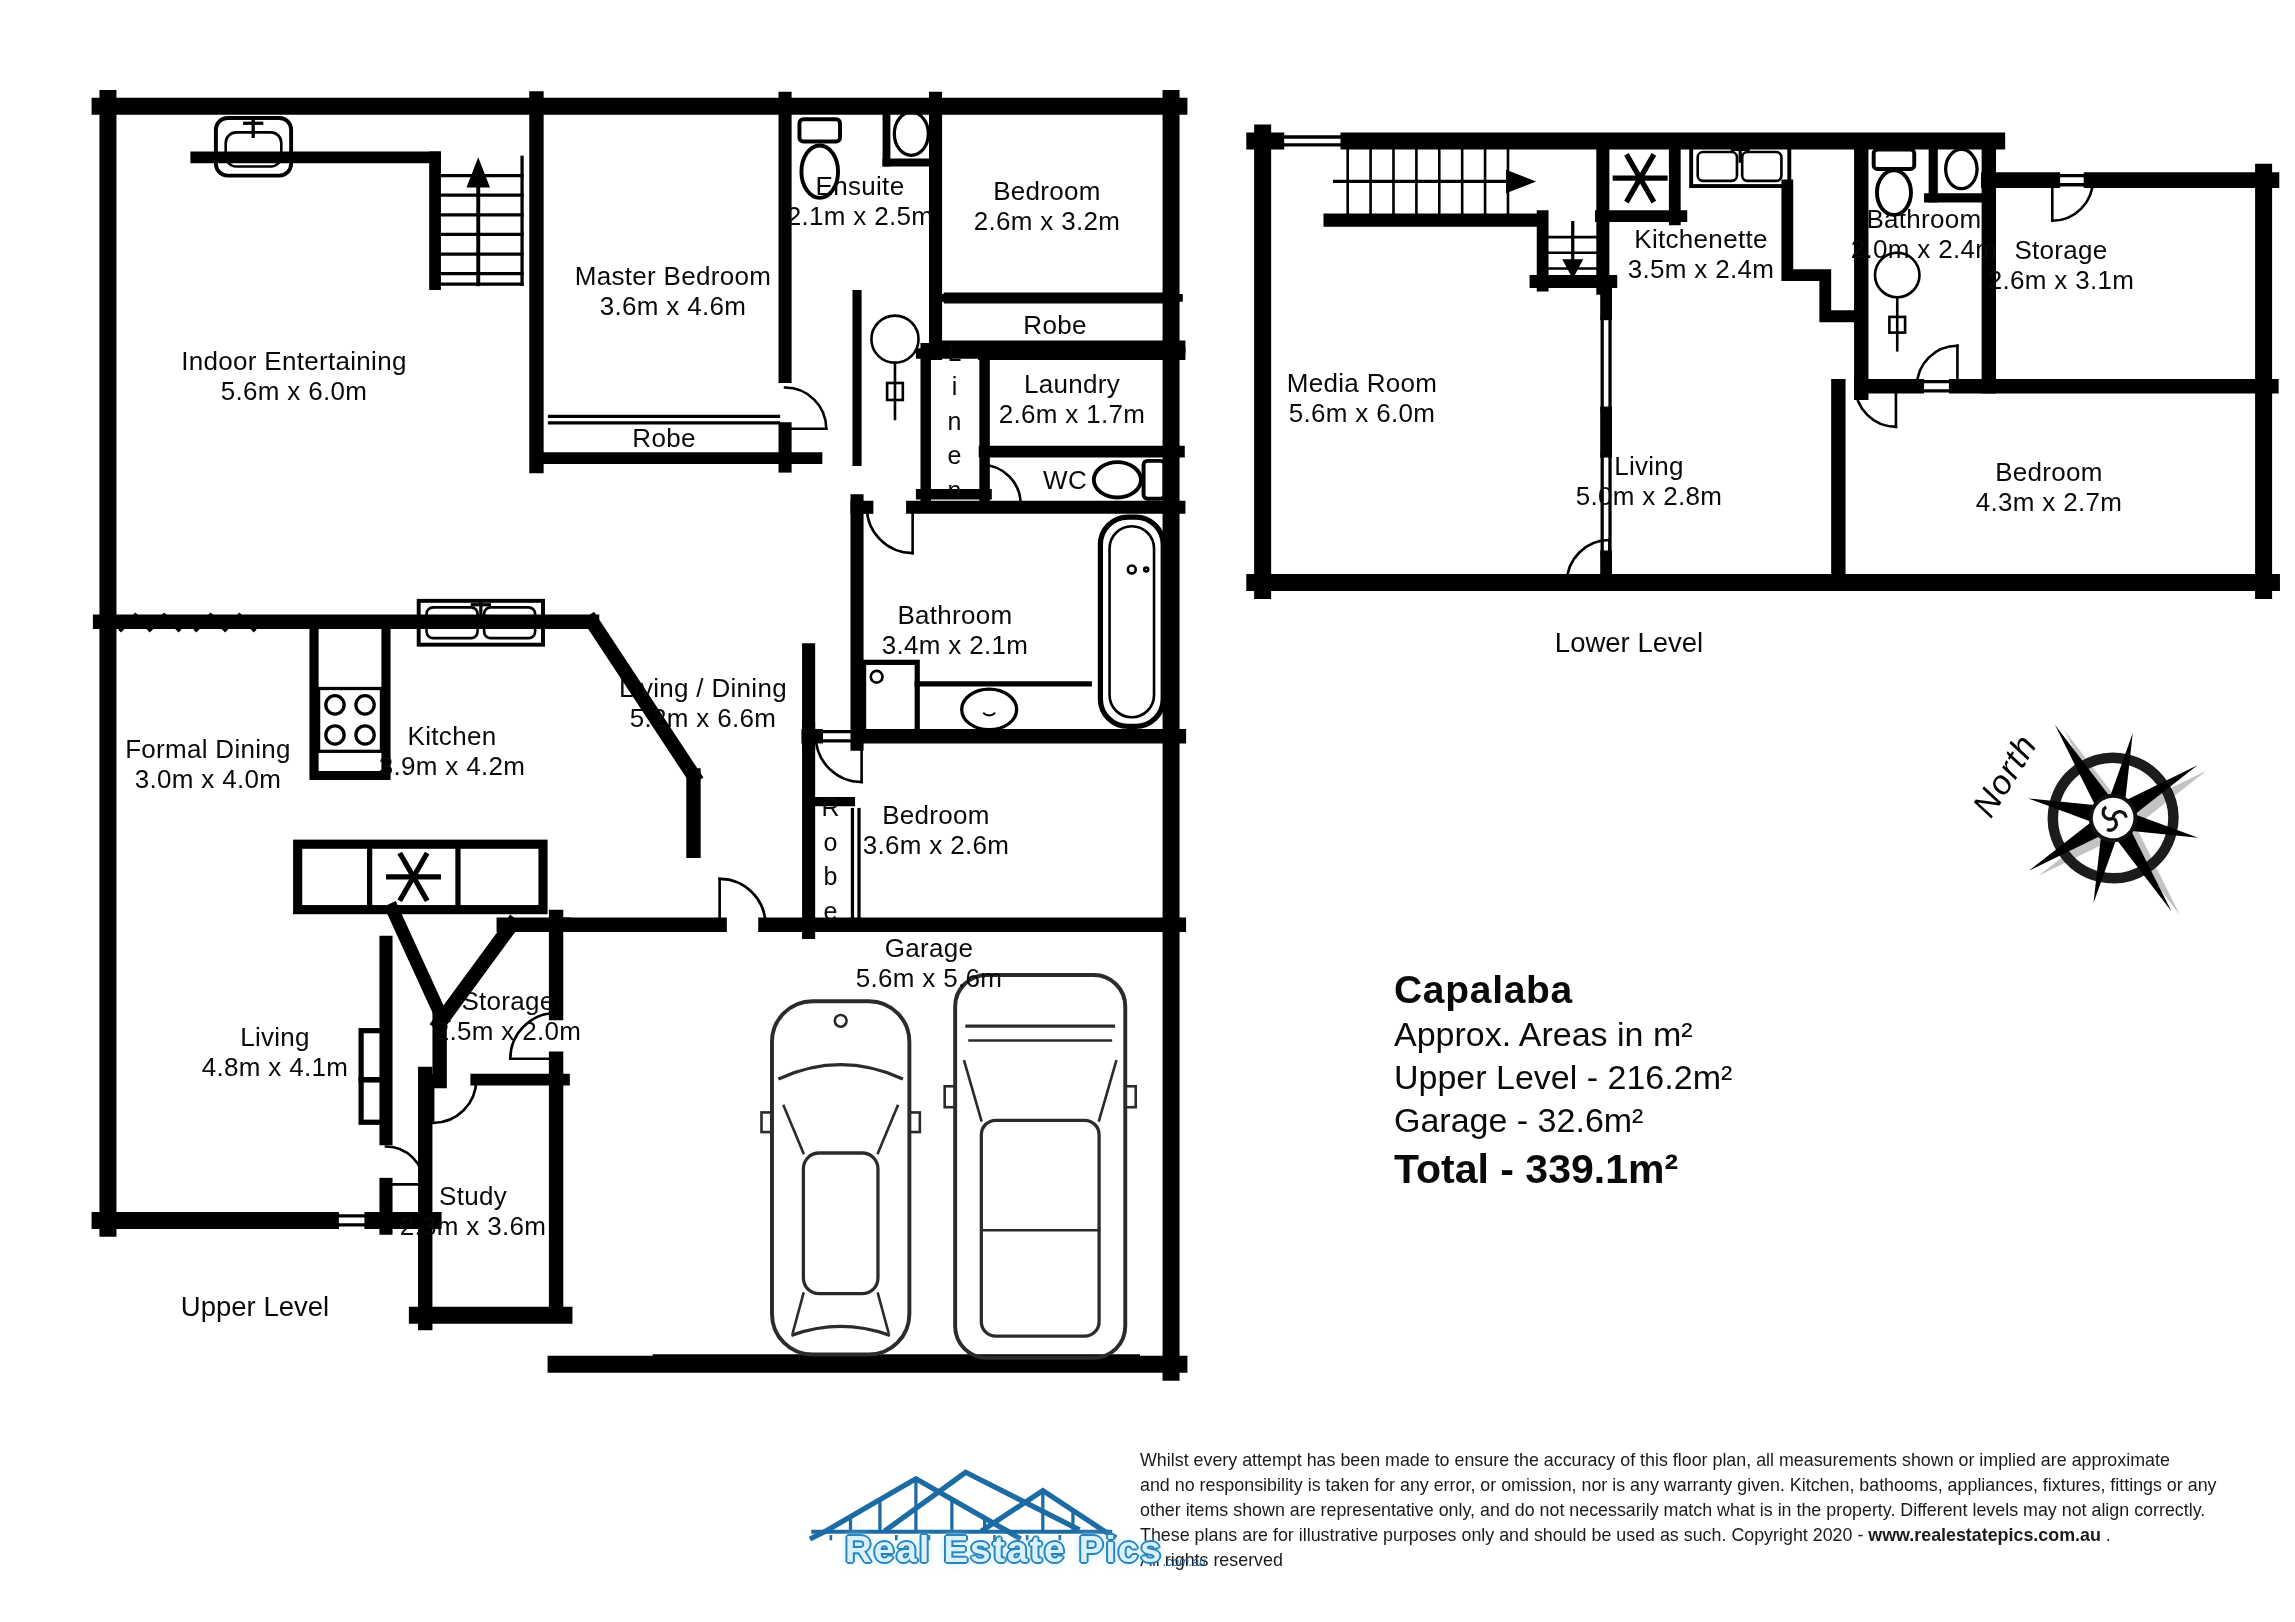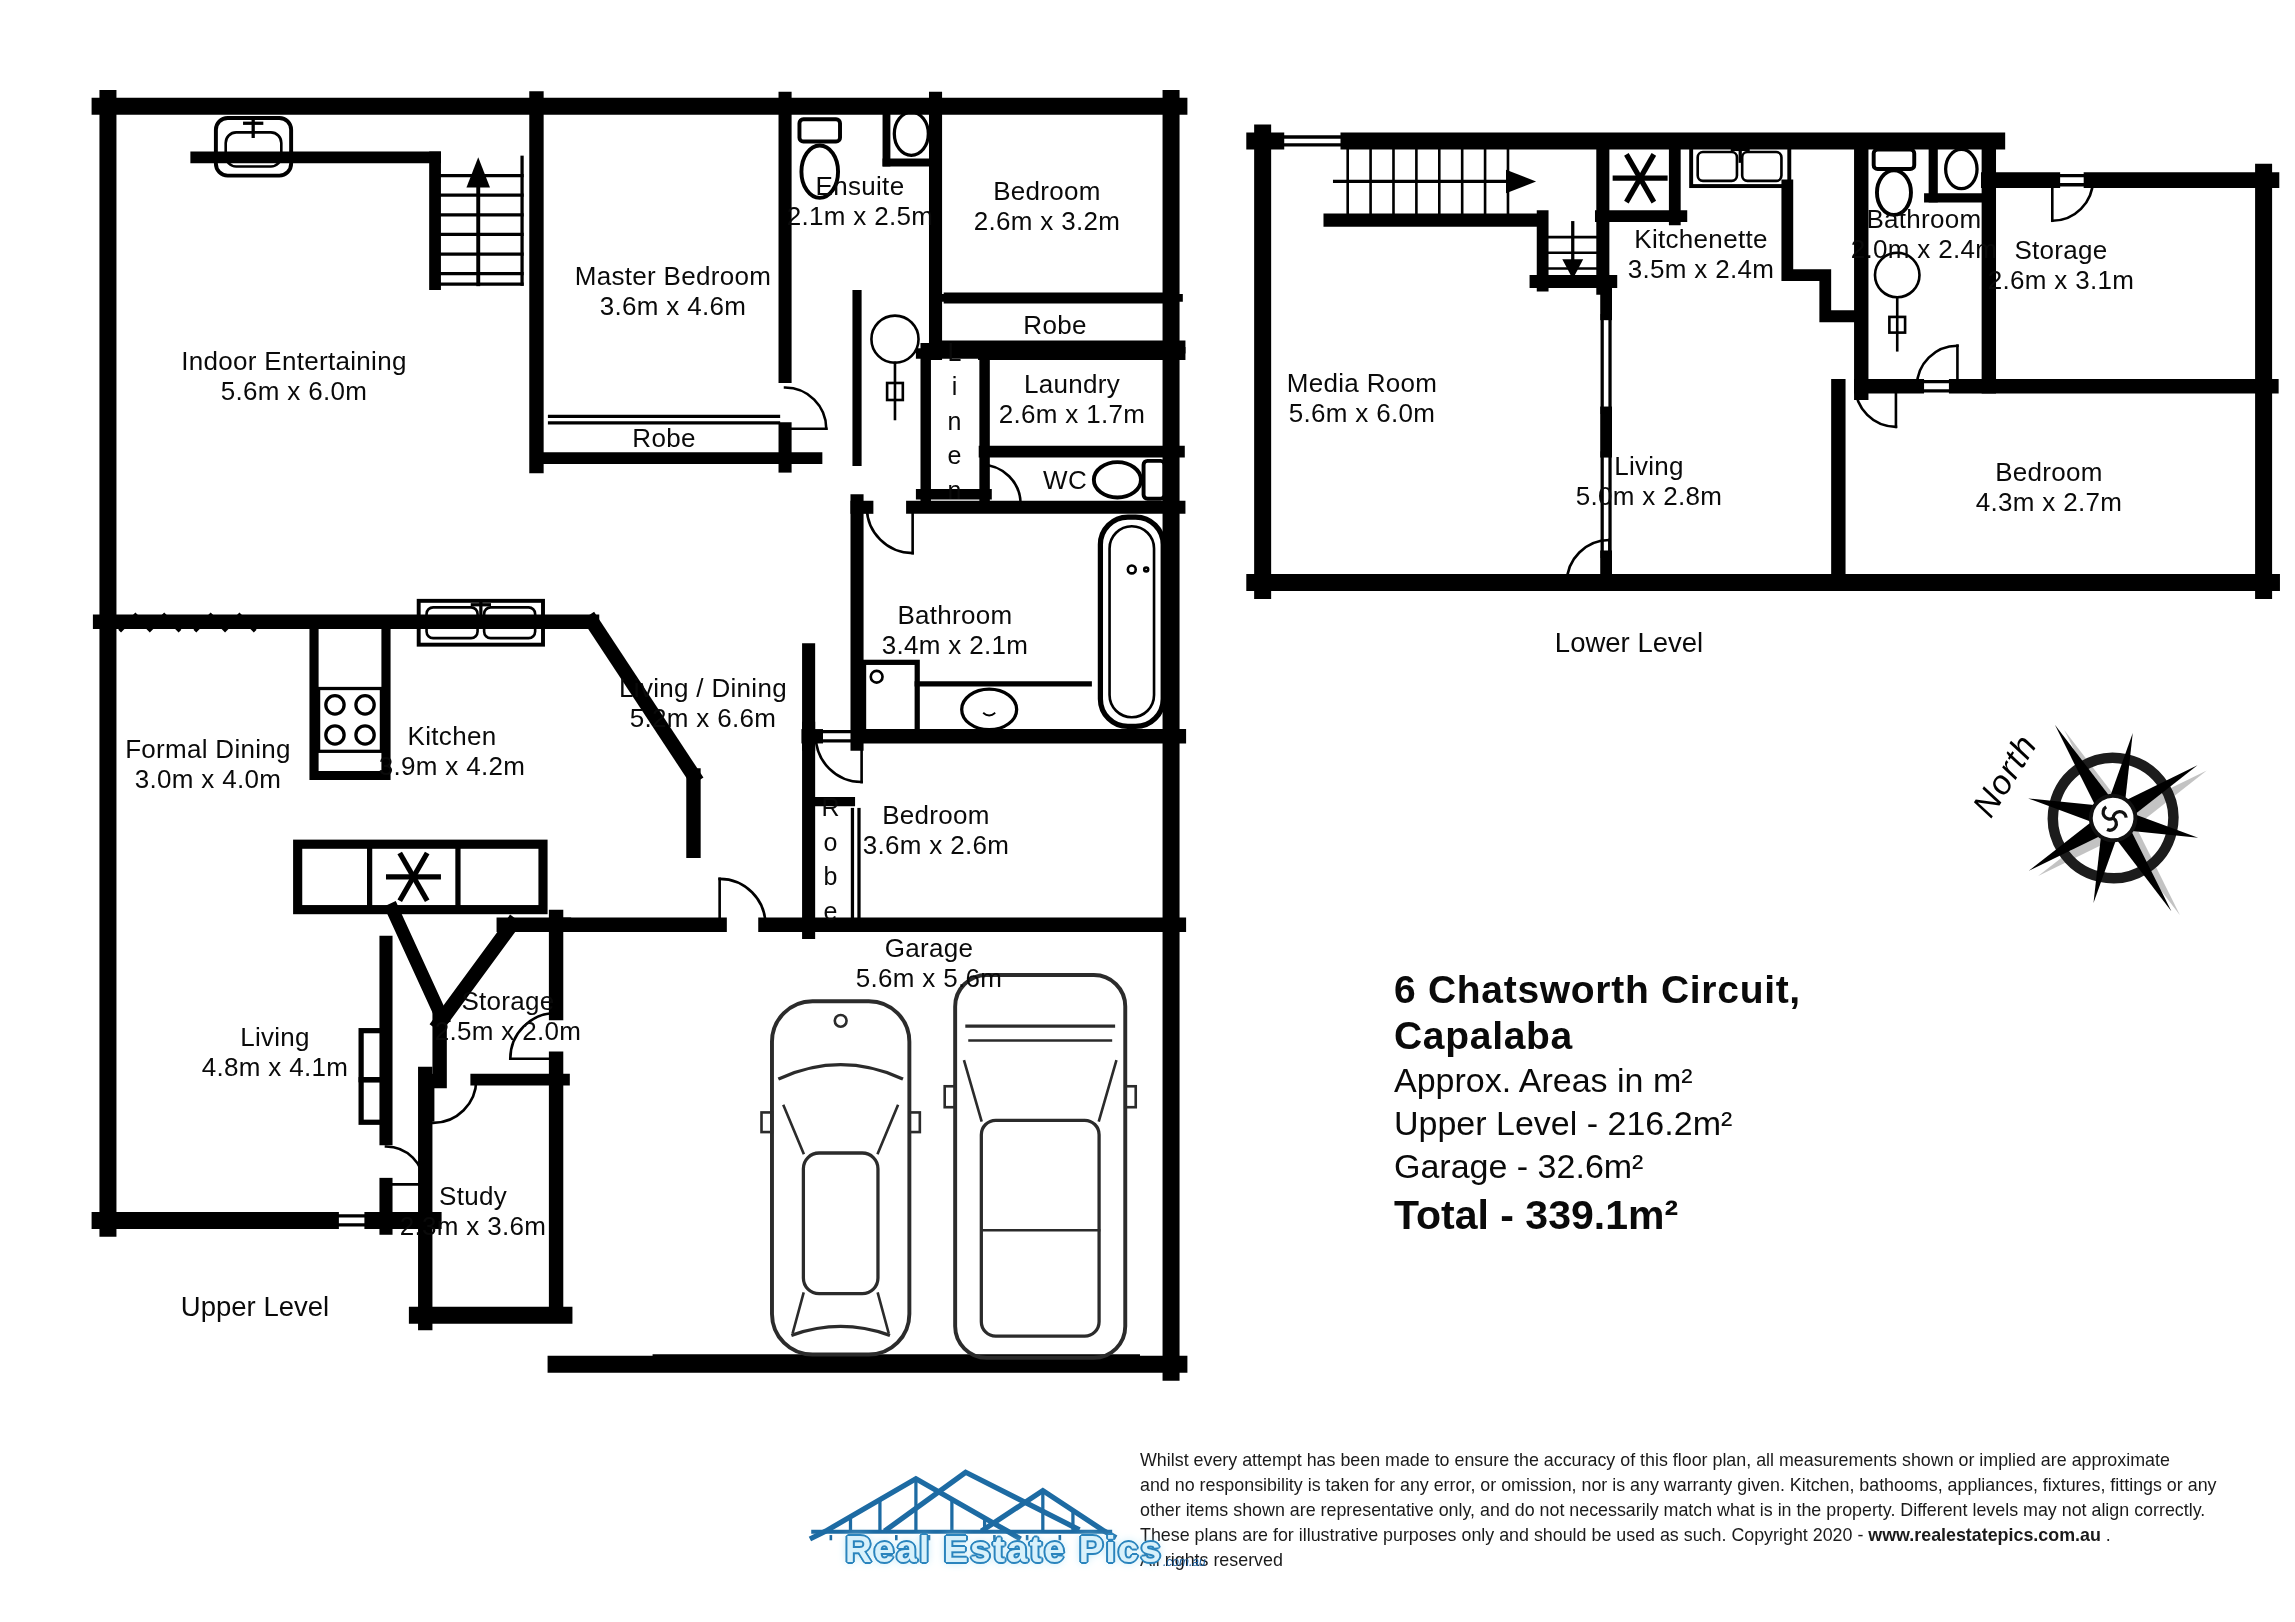--- a/index.html
+++ b/index.html
@@ -511,21 +511,20 @@
 </div>
 <div class="lbl" style="left:2049px; top:487px;">
   <div>Bedroom</div>
   <div class="dims">4.3m x 2.7m</div>
 </div>
 <div class="caption" style="left:1629px; top:643px;">Lower Level</div>
 
 <div class="north-label">North</div>
 
 <div class="title-block">
-  <div class="t-bold">6 Chatsworth Circuit,</div>
   <div class="t-bold">Capalaba</div>
   <div class="t-reg">Approx. Areas in m²</div>
   <div class="t-reg">Upper Level - 216.2m²</div>
   <div class="t-reg">Garage - 32.6m²</div>
   <div class="t-total">Total - 339.1m²</div>
 </div>
 
 <div class="disclaimer">
   <div>Whilst every attempt has been made to ensure the accuracy of this floor plan, all measurements shown or implied are approximate</div>
   <div> and no responsibility is taken for any error, or omission, nor is any warranty given.  Kitchen, bathooms, appliances, fixtures, fittings or any</div>

